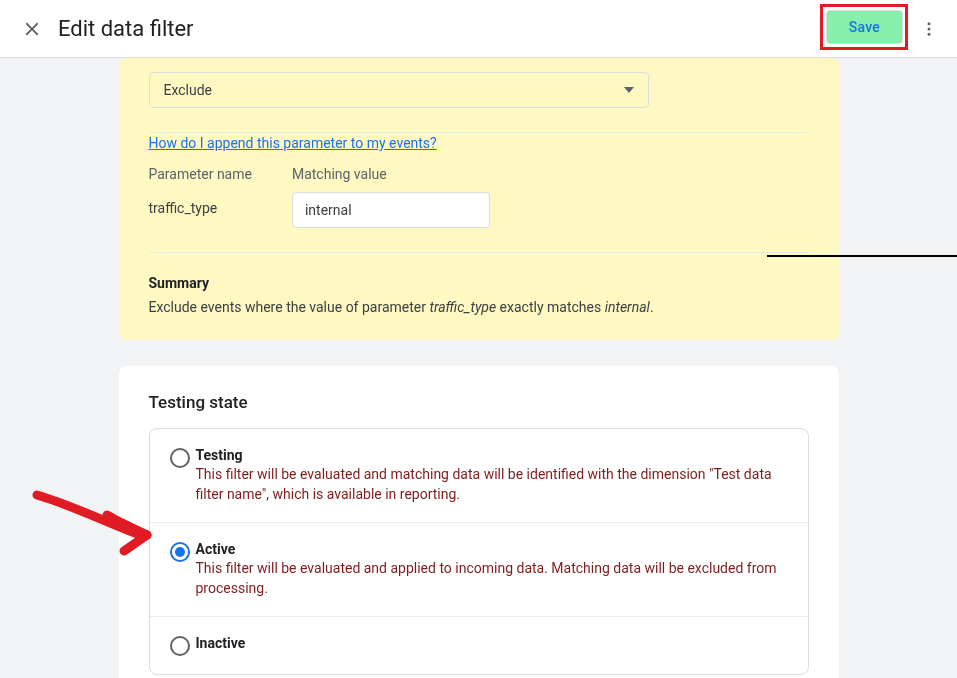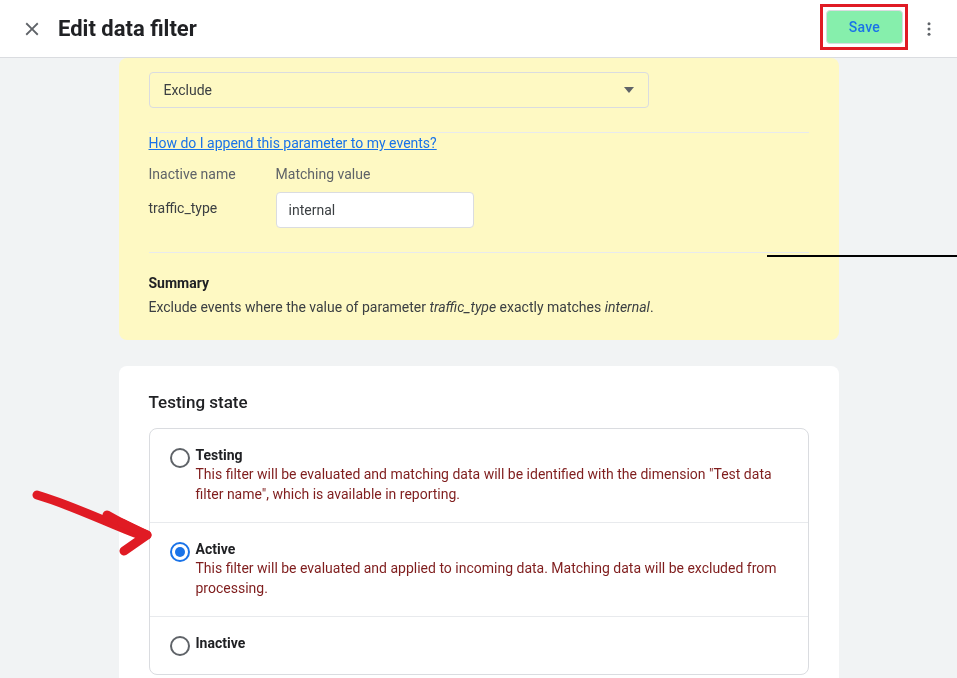--- a/index.html
+++ b/index.html
@@ -1,20 +1,20 @@
 <!DOCTYPE html>
 <html><head>
 <meta charset="utf-8">
 <style>
 *{box-sizing:border-box;margin:0;padding:0;font-family:Roboto,"Helvetica Neue",Arial,sans-serif}
 body{background:#f1f3f4;width:957px;height:678px;overflow:hidden;position:relative}
 .header{background:#fff;border-bottom:1px solid #dadce0;height:58px;display:flex;align-items:center;padding:0 12px;position:relative}
 .close-btn{width:40px;height:40px;display:flex;align-items:center;justify-content:center;border:none;background:none;cursor:pointer;color:#5f6368;border-radius:50%}
 .close-btn svg{width:22px;height:22px}
-.title{font-size:22px;color:#202124;margin-left:6px;font-weight:700}
+.title{font-size:22px;color:#202124;margin-left:6px;font-weight:400}
 .save-wrap{position:absolute;right:54px;top:10px}
 .save-btn{background:#86efac;border:1px solid #dadce0;color:#1a73e8;font-size:14px;font-weight:500;padding:8px 22px;border-radius:4px;cursor:pointer;letter-spacing:.25px}
 .save-highlight{position:absolute;right:49px;top:4px;width:88px;height:46px;border:3px solid #e01b24;pointer-events:none;z-index:5}
 .kebab{position:absolute;right:8px;top:9px;width:40px;height:40px;display:flex;align-items:center;justify-content:center;border:none;background:none;cursor:pointer;color:#5f6368;border-radius:50%}
 .kebab svg{width:18px;height:18px}
 .content{display:flex;justify-content:center;padding:0}
 .card{background:#fef9c3;border-radius:8px;width:720px;margin-top:0}
 .card1{padding:0 30px 22px 30px}
 .select{border:1px solid #dadce0;border-radius:4px;height:36px;display:flex;align-items:center;justify-content:space-between;padding:0 14px;margin-top:14px;width:500px;cursor:pointer;color:#3c4043;font-size:14px}
 .select svg{width:10px;height:10px;fill:#5f6368}
@@ -73,21 +73,21 @@
         <svg viewBox="0 0 10 6">
             <path d="M0 0l5 6 5-6z"></path>
           </svg>
       </div>
       <div class="sep"></div>
 
       <a href="#" class="help-link">How do I append this parameter to my events?</a>
 
       <div class="param-row">
         <div class="param-col">
-          <div class="param-label">Inactive name</div>
+          <div class="param-label">Parameter name</div>
           <div class="param-name-val">traffic_type</div>
         </div>
         <div class="param-col">
           <div class="param-label">Matching value</div>
           <input class="param-input" value="internal" style="">
         </div>
       </div>
 
       <div class="sep"></div>
       <div class="sect-h">Summary</div>

